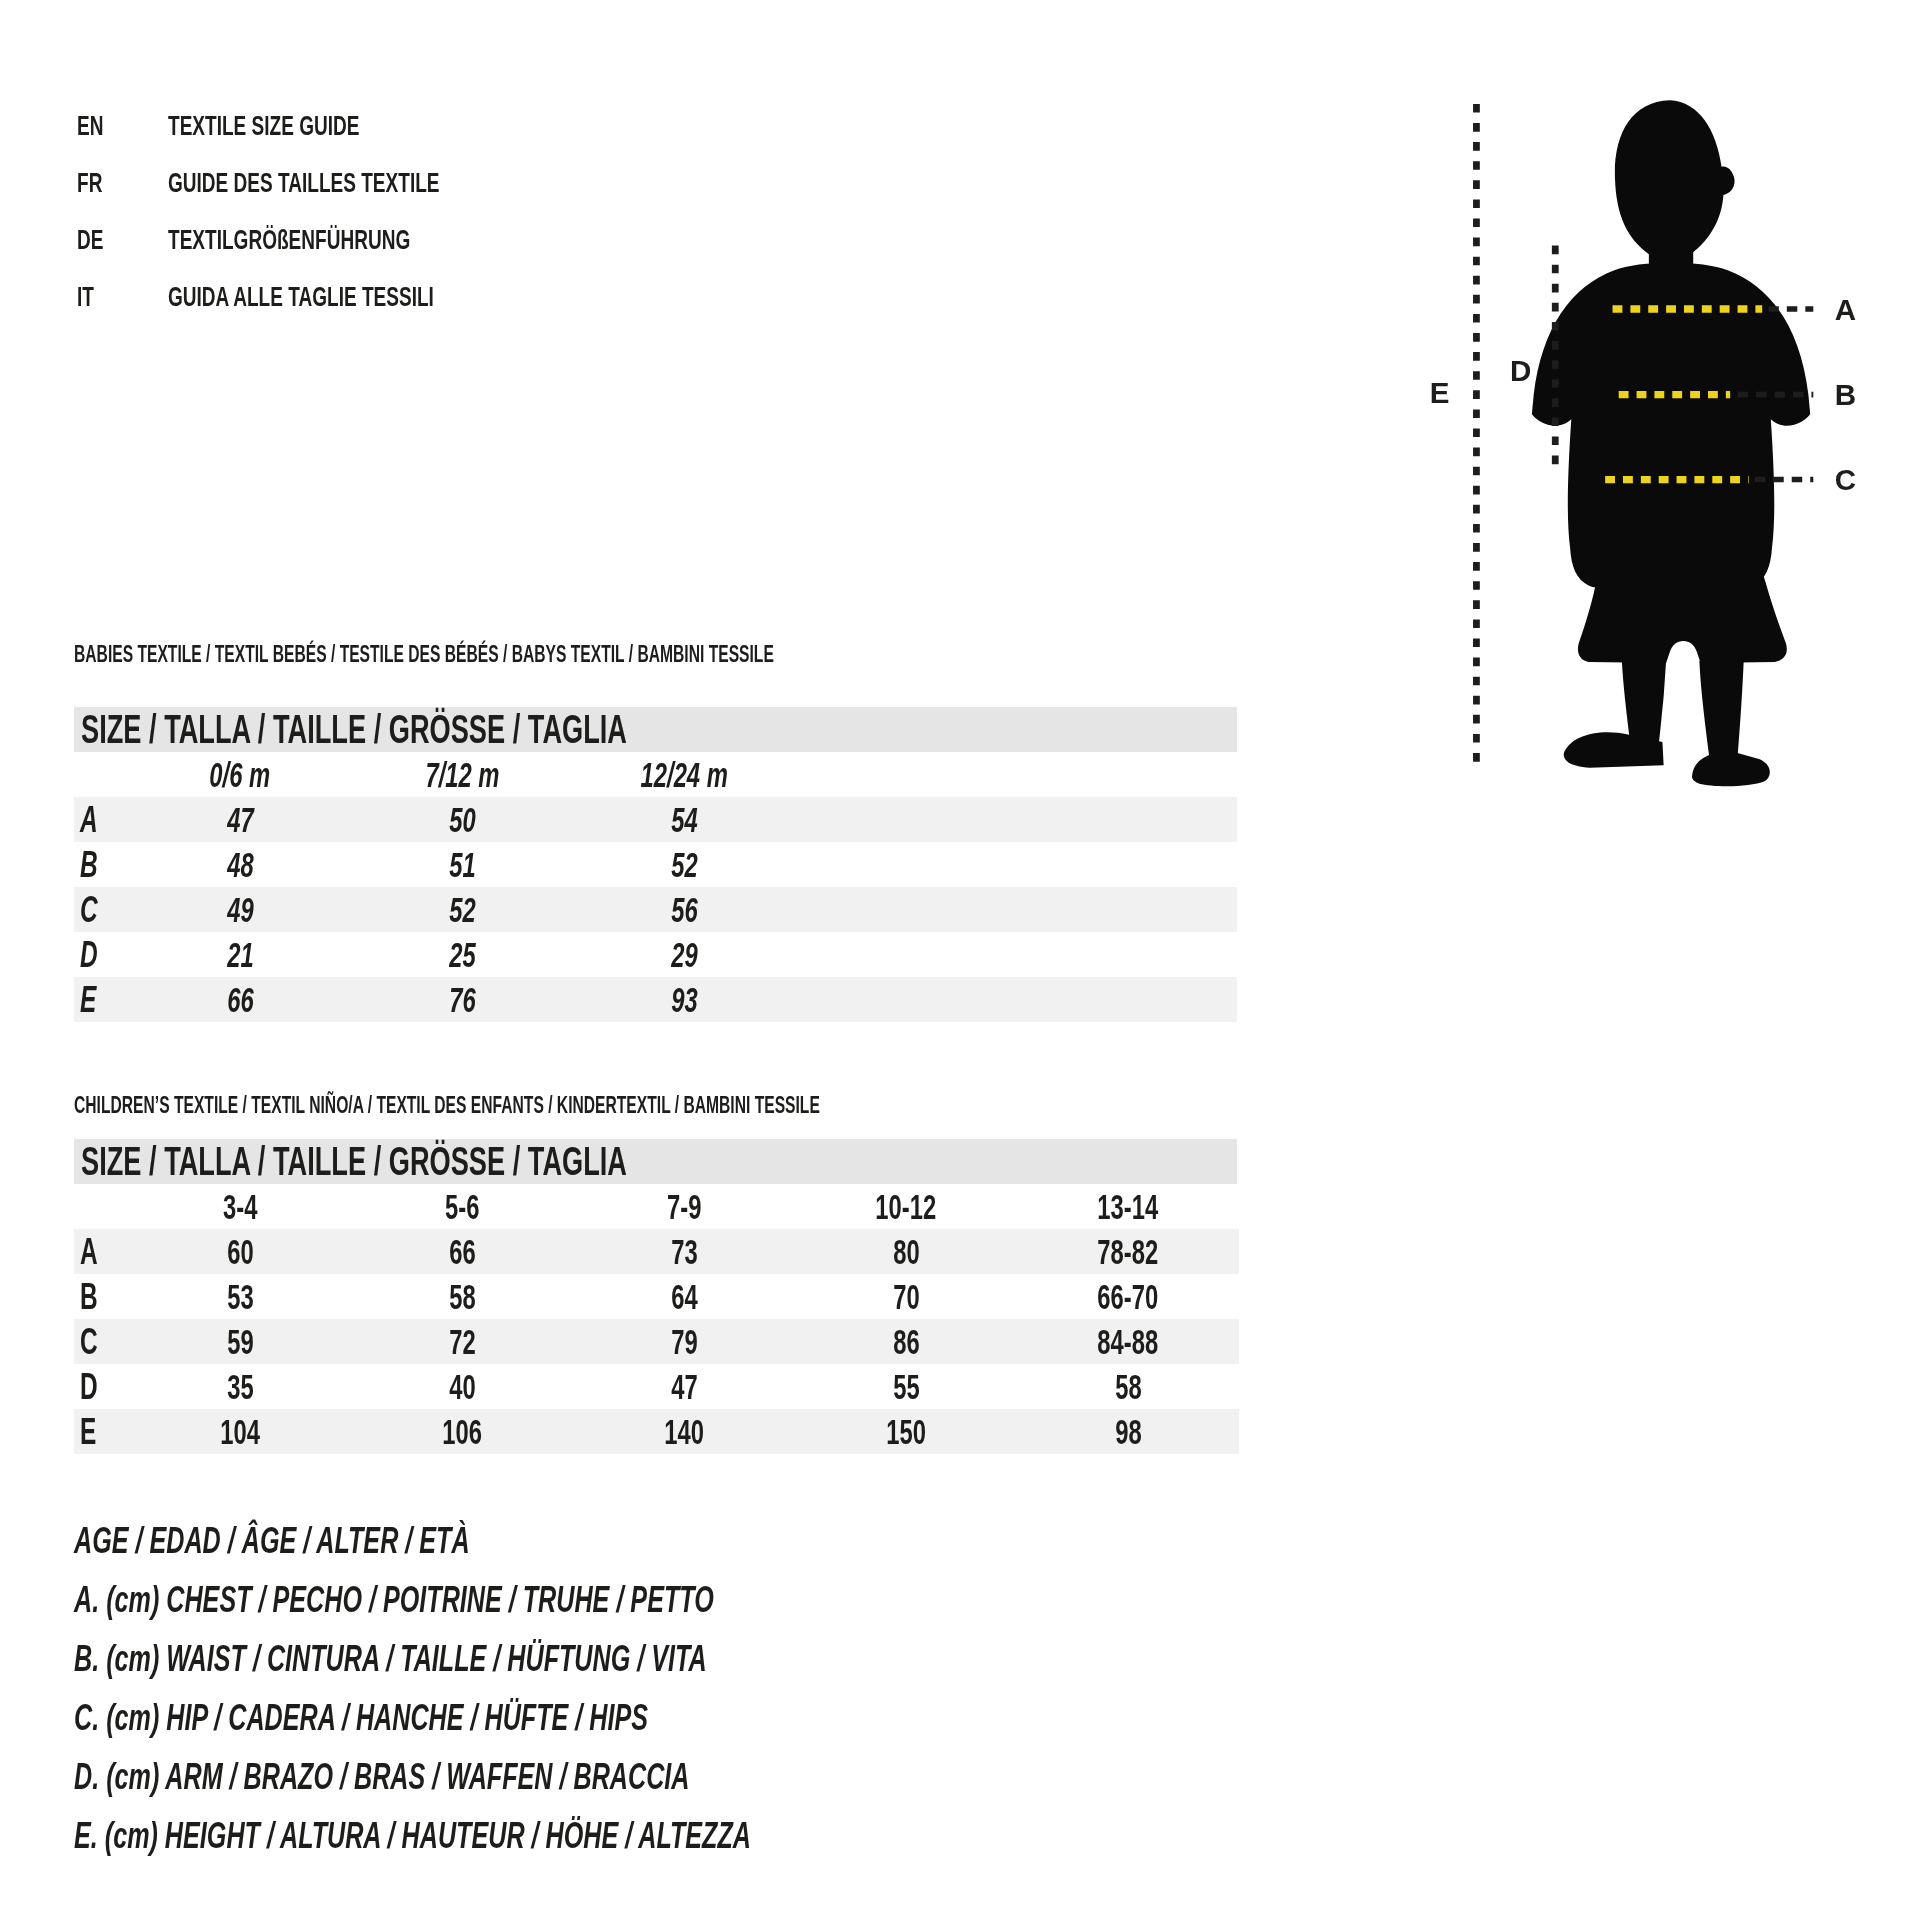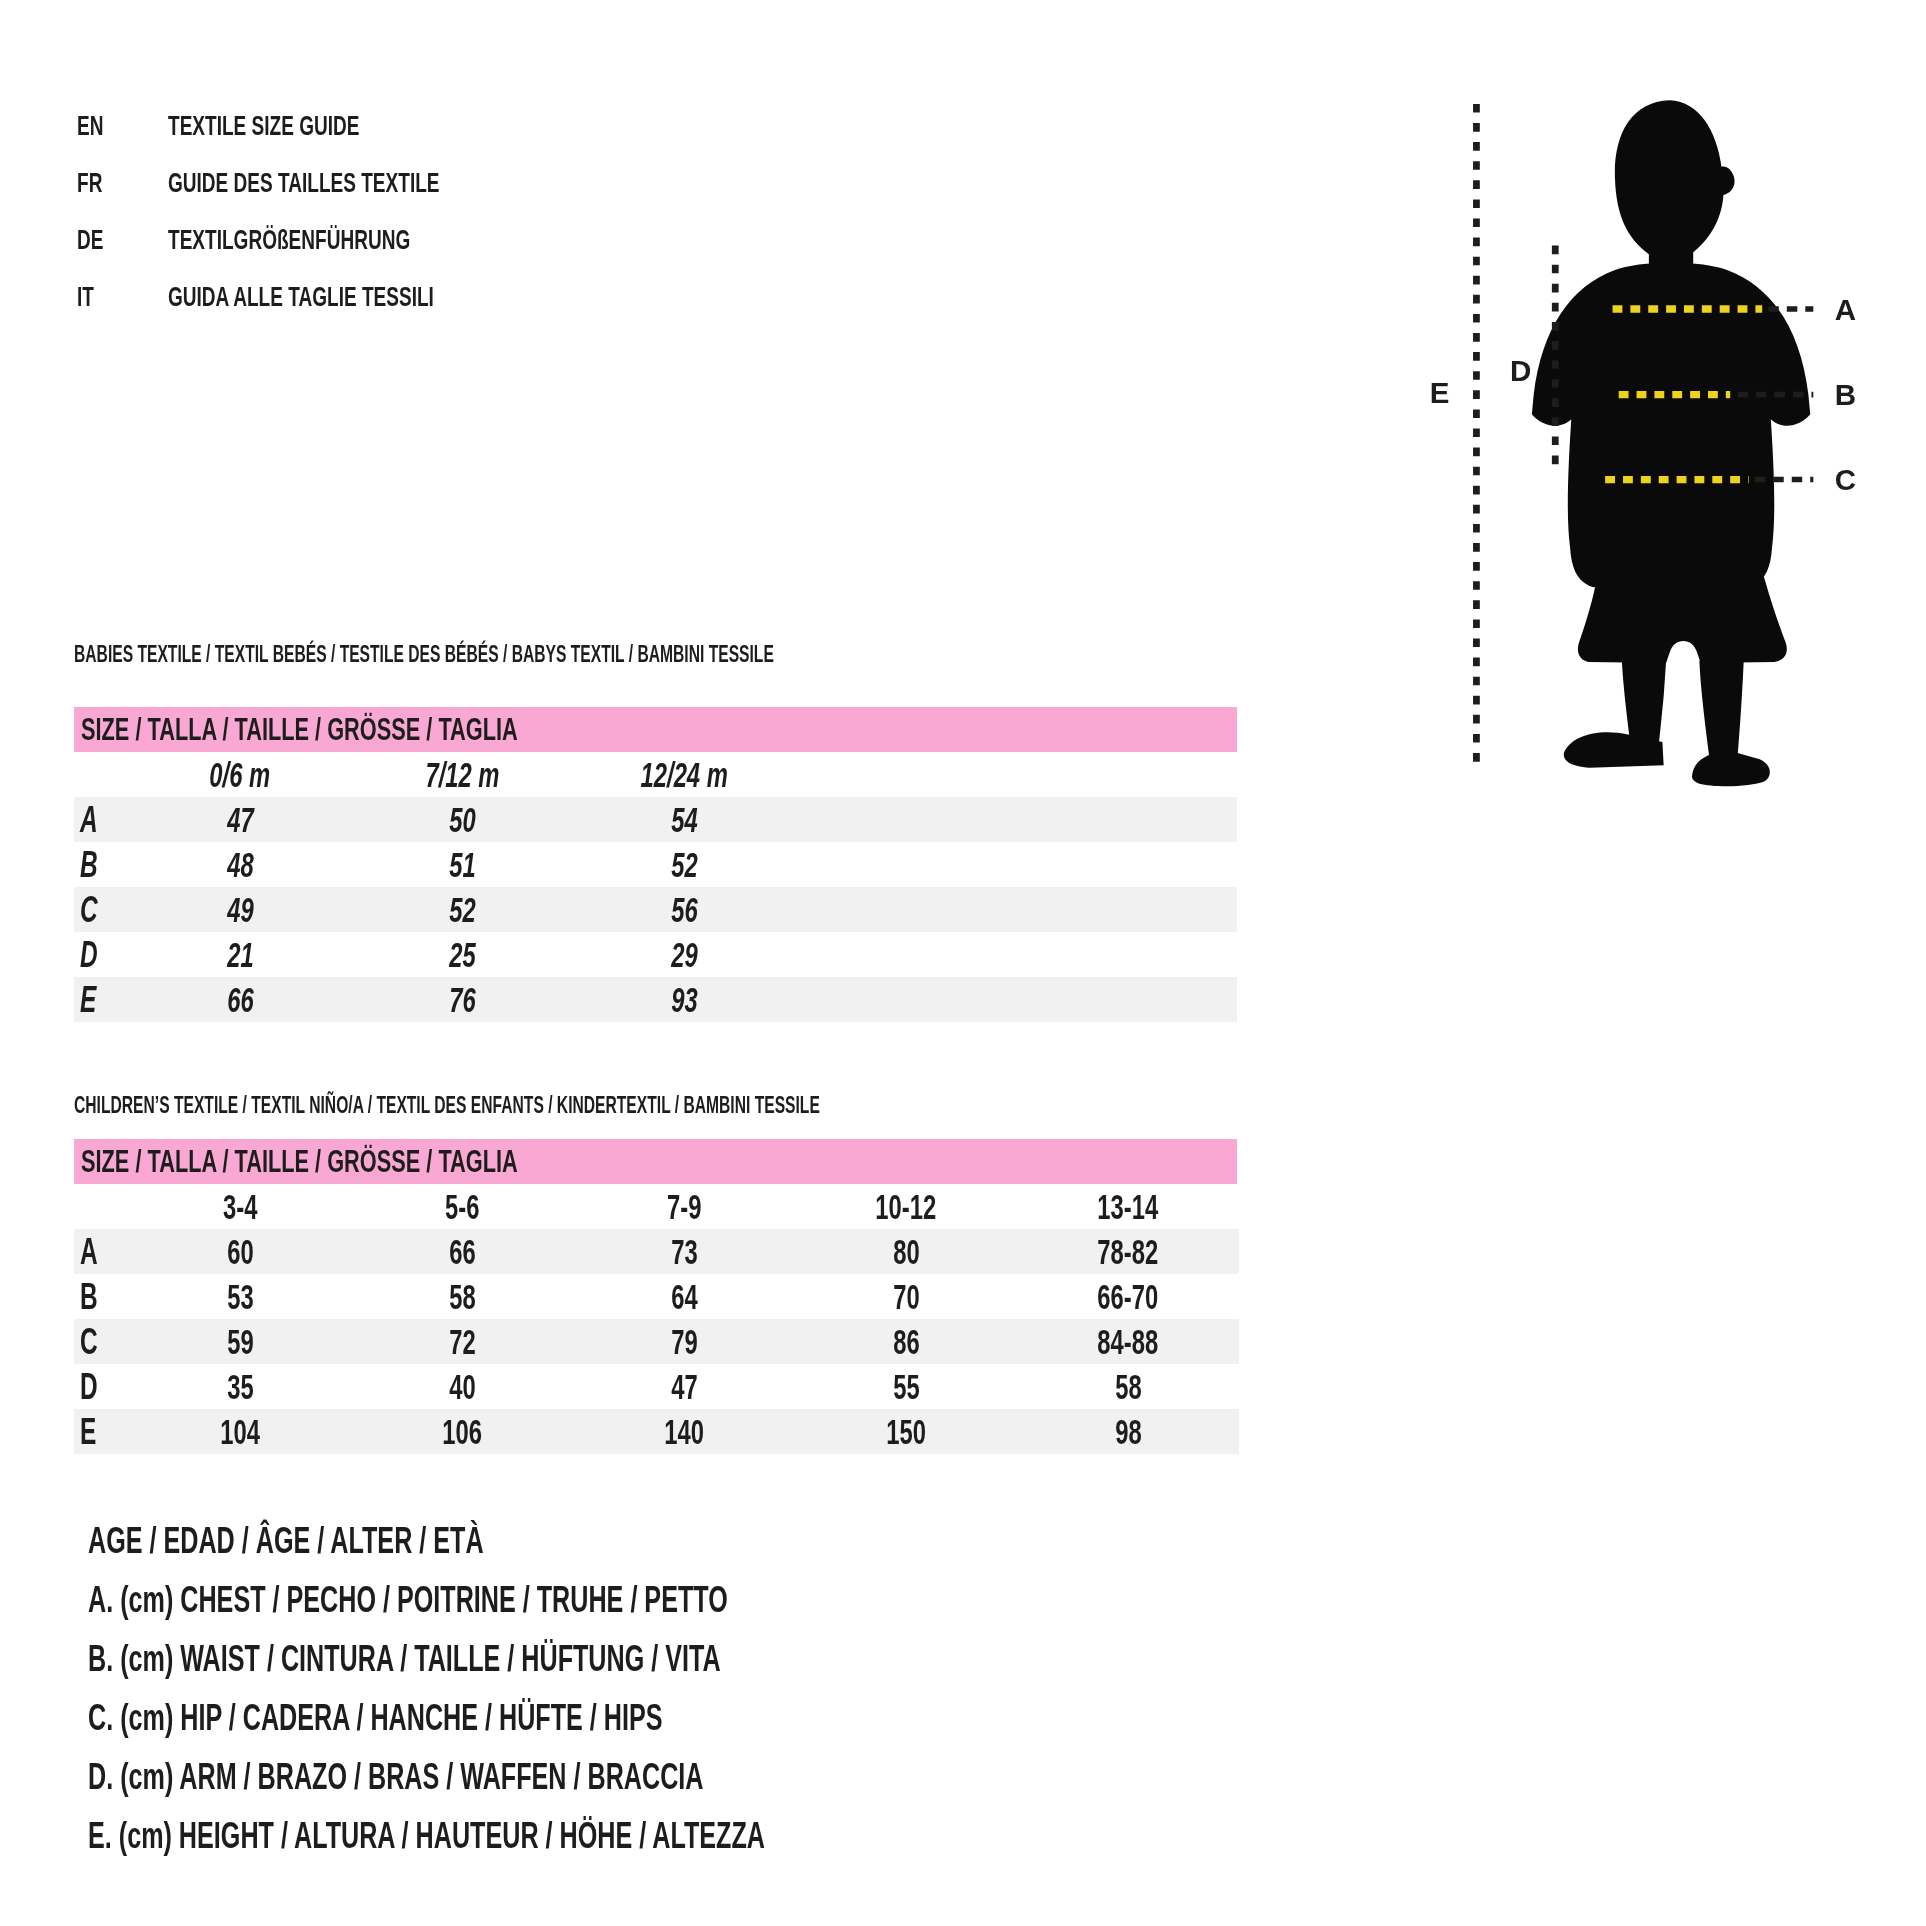--- a/index.html
+++ b/index.html
@@ -11,28 +11,28 @@
   
   .c{display:inline-block;transform:scaleX(0.68);transform-origin:0 50%;white-space:nowrap;font-weight:700;}
   .cc{display:inline-block;transform:scaleX(0.68);transform-origin:50% 50%;white-space:nowrap;font-weight:700;}
 
   
   .languages{position:absolute;left:77px;top:97px;}
   .lang-row{display:flex;height:57px;align-items:center;font-size:28px;}
   .lang-code{width:91px;}
   
   .tbl-title{position:absolute;left:74px;font-size:23px;line-height:39px;}
-  .size-bar{position:absolute;left:74px;width:1163px;height:45px;background:#f9a8d4;
-            display:flex;align-items:center;padding-left:6.8px;box-sizing:border-box;font-size:32px;}
+  .size-bar{position:absolute;left:74px;width:1163px;height:45px;background:#e5e5e5;
+            display:flex;align-items:center;padding-left:6.8px;box-sizing:border-box;font-size:40px;}
   table.grid{position:absolute;left:74px;border-collapse:collapse;table-layout:fixed;}
   table.grid td{height:45px;padding:0;text-align:center;vertical-align:middle;font-size:35px;}
   table.grid td.rowlab{text-align:left;padding-left:6.2px;font-size:36px;}
   tr.stripe{background:#f1f1f1;}
   
-  .legend{position:absolute;left:88px;top:1511px;}
+  .legend{position:absolute;left:74px;top:1511px;font-style:italic;}
   .legend-line{height:59px;display:flex;align-items:center;font-size:37px;}
   
   .figure{position:absolute;left:1405px;top:74px;width:521px;height:749px;}
   .figure svg{display:block;width:521px;height:749px;}
   .mlabel{font-family:"Liberation Sans",sans-serif;font-weight:700;font-size:48px;fill:#1d1d1b;}
 </style>
 </head>
 <body>
 
 <div class="languages">

